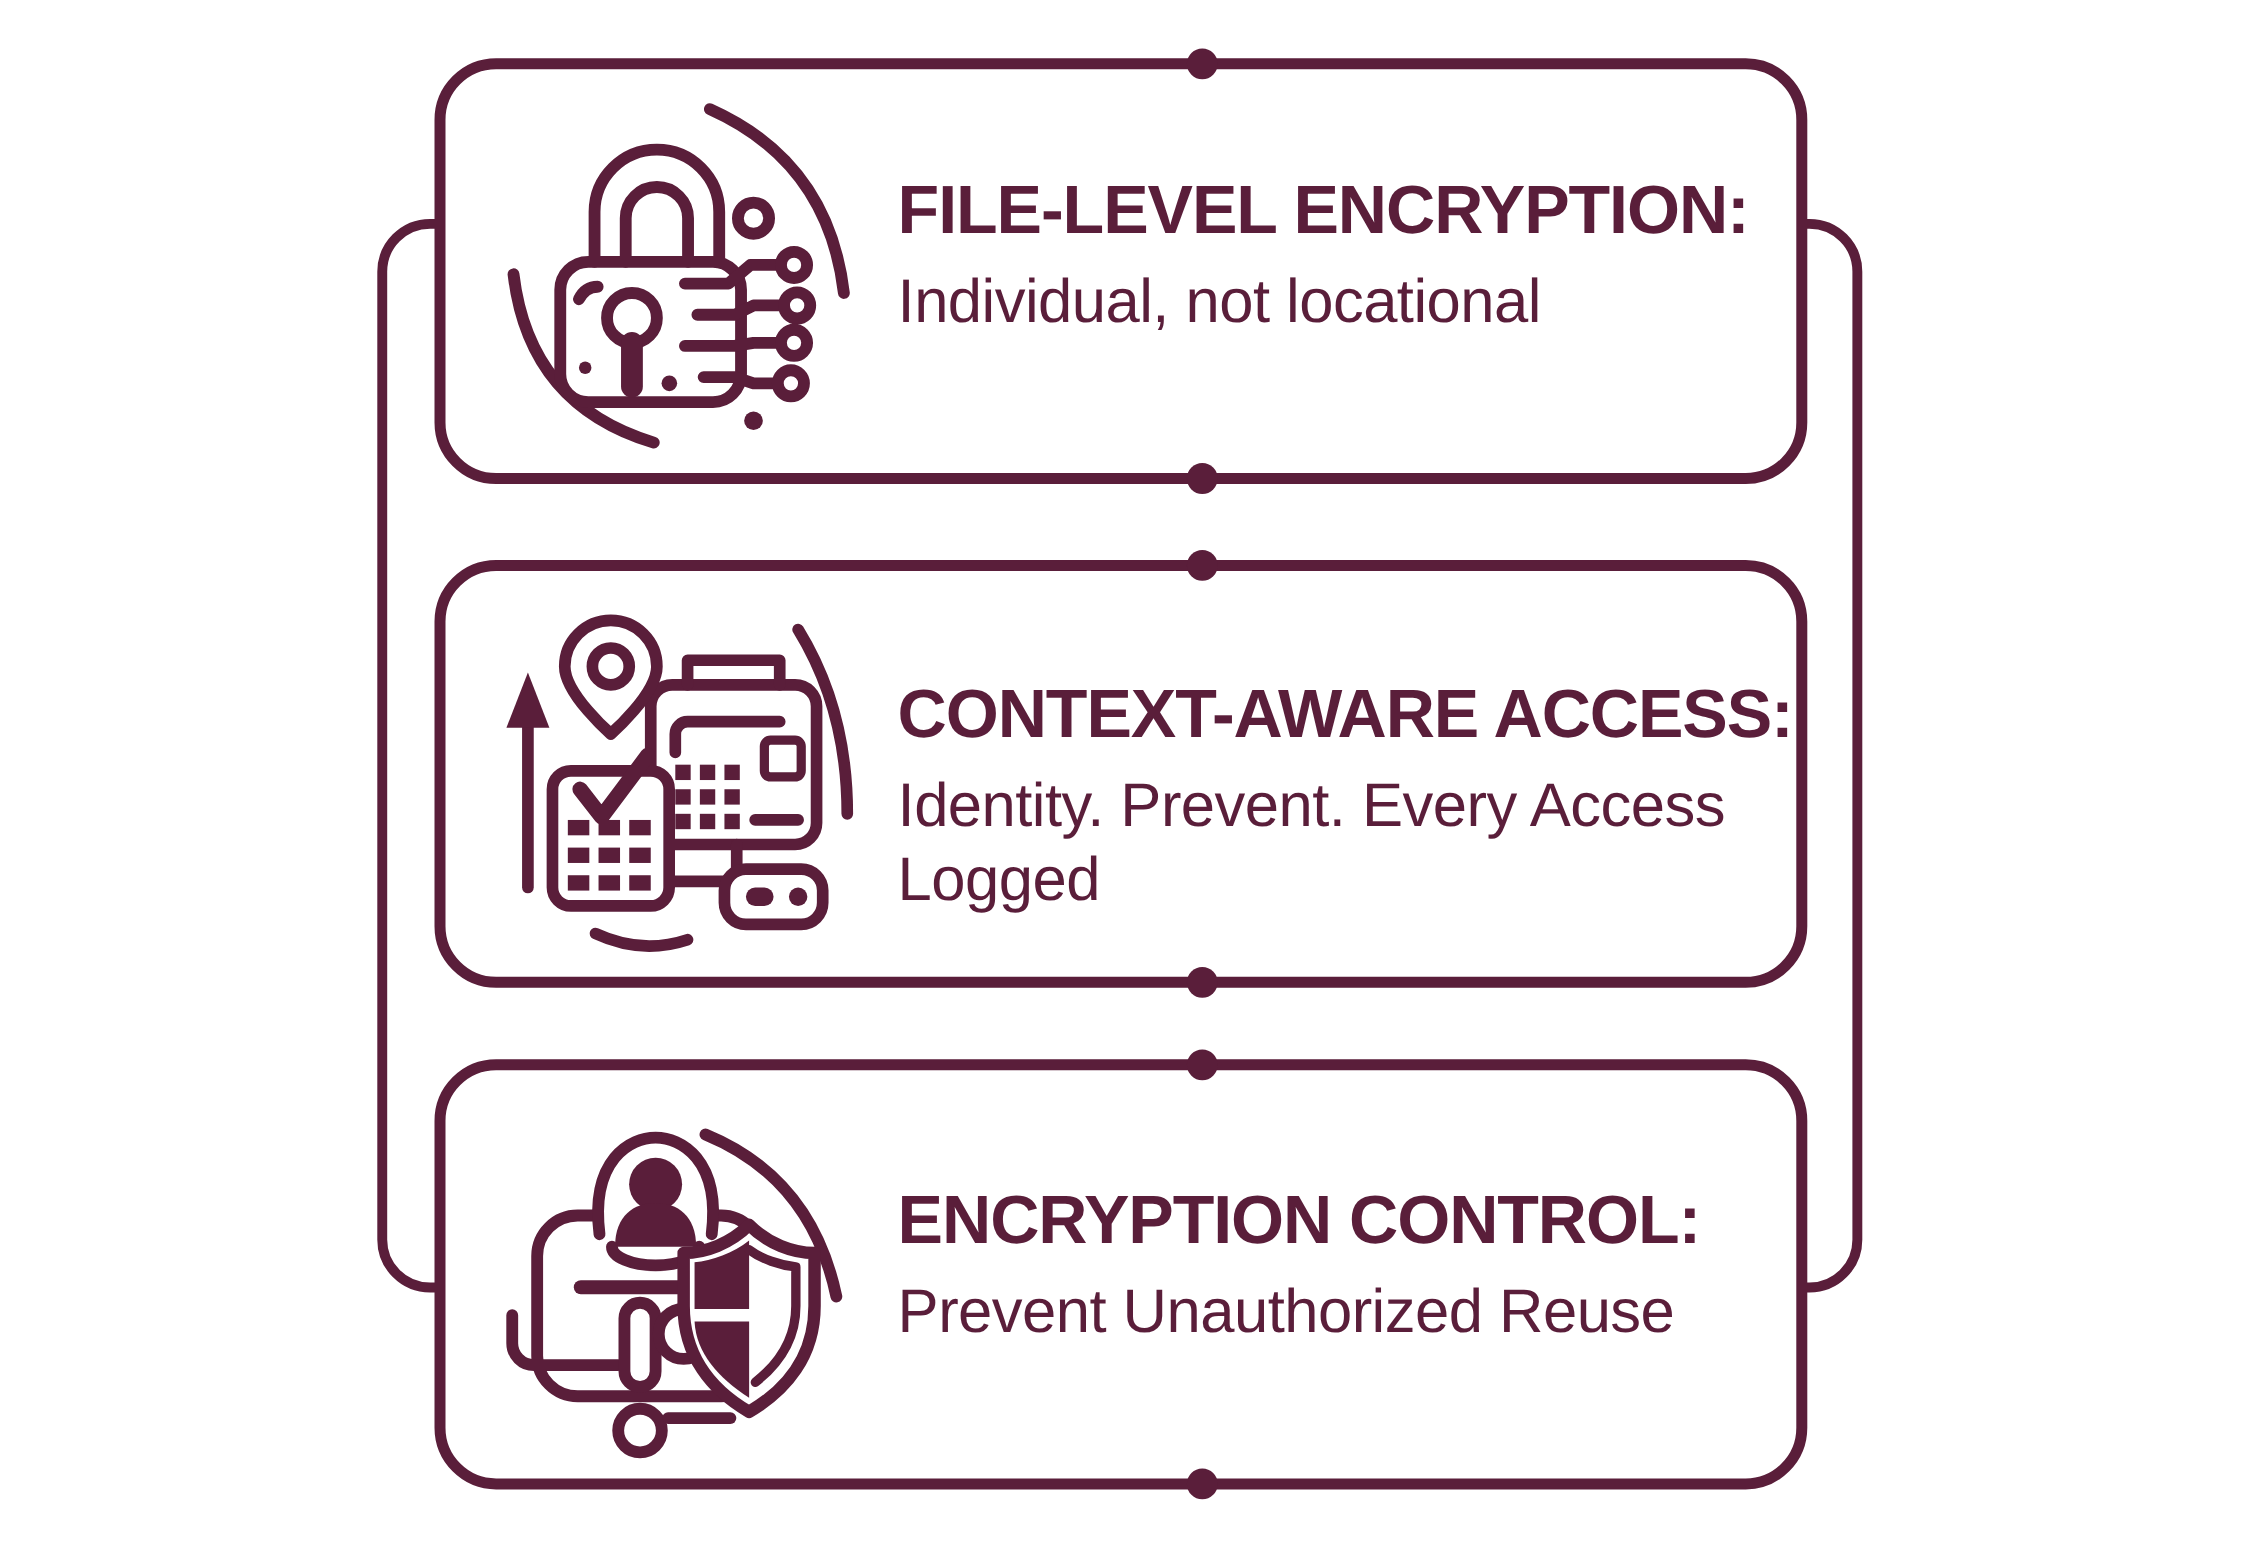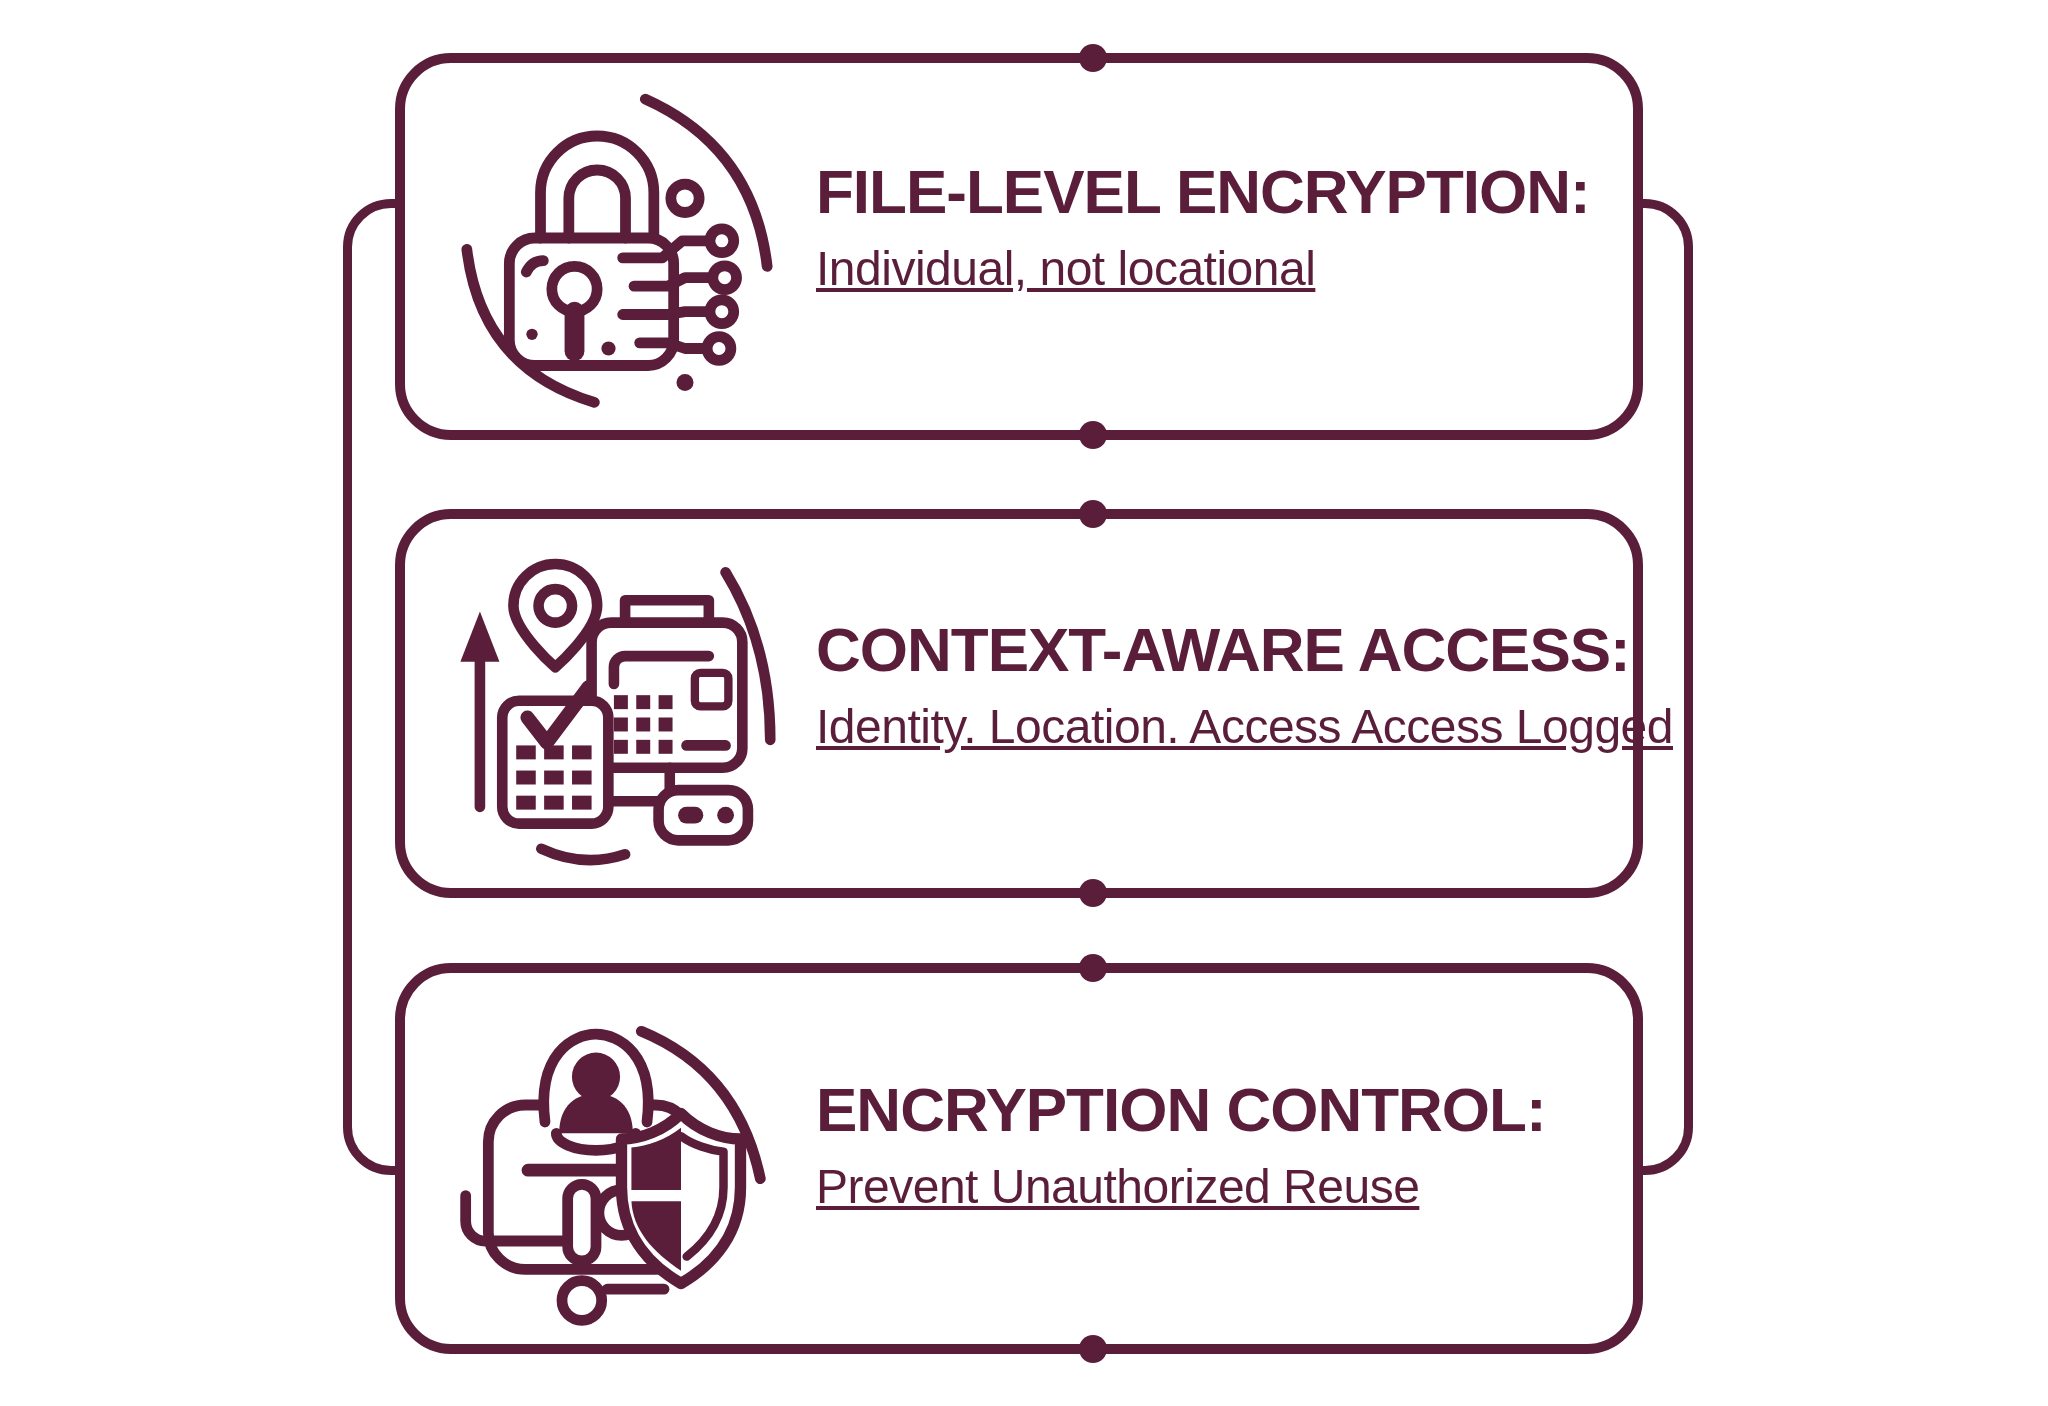--- a/index.html
+++ b/index.html
@@ -59,27 +59,26 @@
     margin:0;
     font-size:62px;
     font-weight:bold;
     letter-spacing:-1px;
     line-height:1.1;
     color:var(--accent);
     white-space:nowrap;
   }
   .subtitle{
     margin:14px 0 0 0;
-    font-size:48px;
+    font-size:56px;
     font-weight:normal;
     letter-spacing:-0.5px;
     line-height:1.2;
     color:var(--accent);
     max-width:860px;
-    text-decoration:underline;
   }
 </style>
 </head>
 <body>
 
 <div class="canvas">
 
   <div class="frame"></div>
 
   <section class="card card1">
@@ -154,21 +153,21 @@
         <rect x="23" y="88" width="7" height="5" fill="currentColor" stroke="none"></rect>
         <rect x="33" y="88" width="7" height="5" fill="currentColor" stroke="none"></rect>
         <rect x="43" y="88" width="7" height="5" fill="currentColor" stroke="none"></rect>
         <path d="M37,5 a15,15 0 0 1 15,15 c0,9 -15,22 -15,22 s-15,-13 -15,-22 a15,15 0 0 1 15,-15 Z" fill="#ffffff"></path>
         <circle cx="37" cy="20" r="6"></circle>
       </g>
     </svg>
   </div>
   <div class="text t2">
     <h2 class="title">CONTEXT-AWARE ACCESS:</h2>
-    <p class="subtitle">Identity. Location. Access Access Logged</p>
+    <p class="subtitle">Identity. Prevent. Every Access Logged</p>
   </div>
 
   <section class="card card3">
   </section>
   <div class="icon icon3">
     <svg width="340" height="340" viewBox="0 0 120 120">
       <g stroke="currentColor" stroke-width="3.8" fill="none" stroke-linecap="round" stroke-linejoin="round">
         <path d="M70,4 Q104,18 112,56"></path>
         <rect x="16" y="30" width="72" height="58" rx="13"></rect>
         <path d="M36,36 C33,12 46,5 54,5 C62,5 75,12 72,36" fill="#ffffff"></path>

